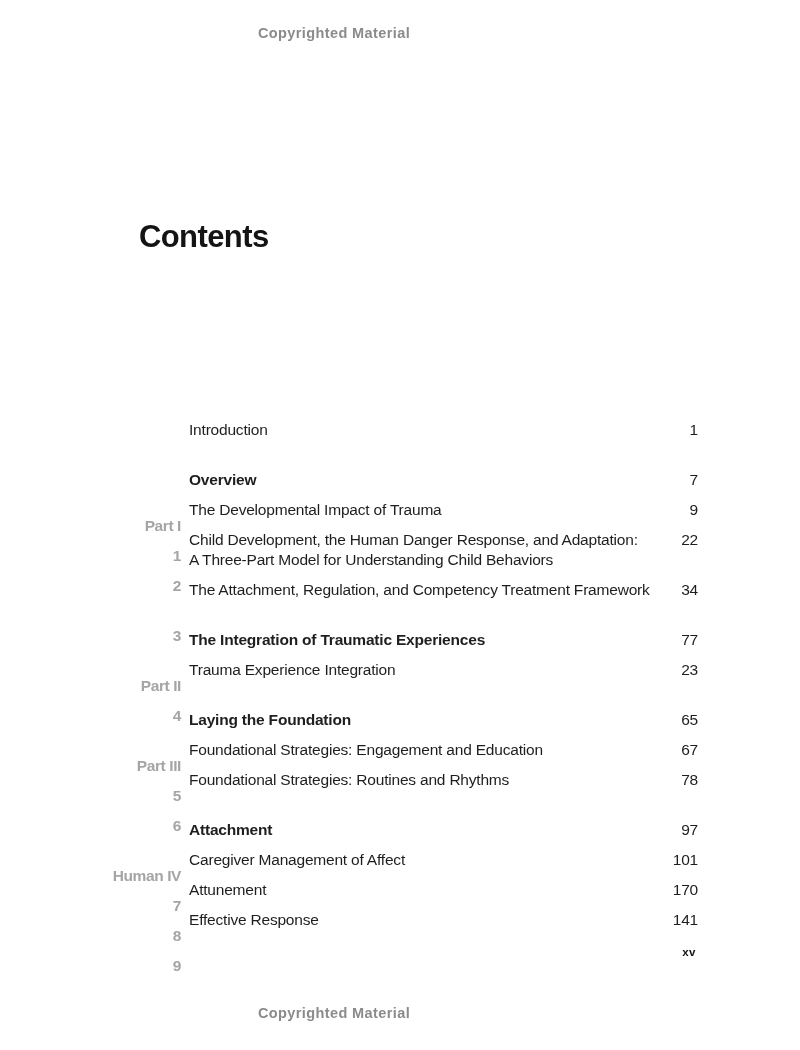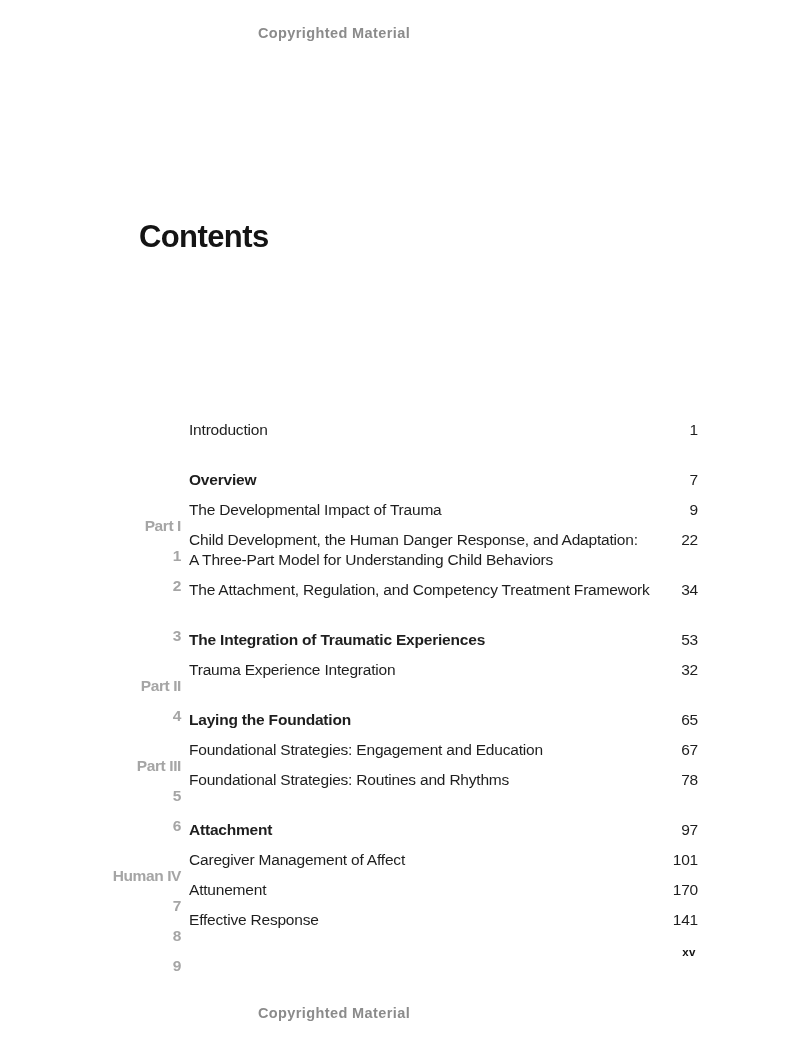--- a/index.html
+++ b/index.html
@@ -134,29 +134,29 @@
       
     </span>
     <span class="pagenum">34</span>
   </div>
       <div class="row part">
     <span class="label">Part II</span>
     <span class="titlecol">
       <span class="t1">The Integration of Traumatic Experiences</span>
       
     </span>
-    <span class="pagenum">53</span>
+    <span class="pagenum">77</span>
   </div>
       <div class="row chapter">
     <span class="label">4</span>
     <span class="titlecol">
       <span class="t1">Trauma Experience Integration</span>
       
     </span>
-    <span class="pagenum">32</span>
+    <span class="pagenum">23</span>
   </div>
       <div class="row part">
     <span class="label">Part III</span>
     <span class="titlecol">
       <span class="t1">Laying the Foundation</span>
       
     </span>
     <span class="pagenum">65</span>
   </div>
       <div class="row chapter">

